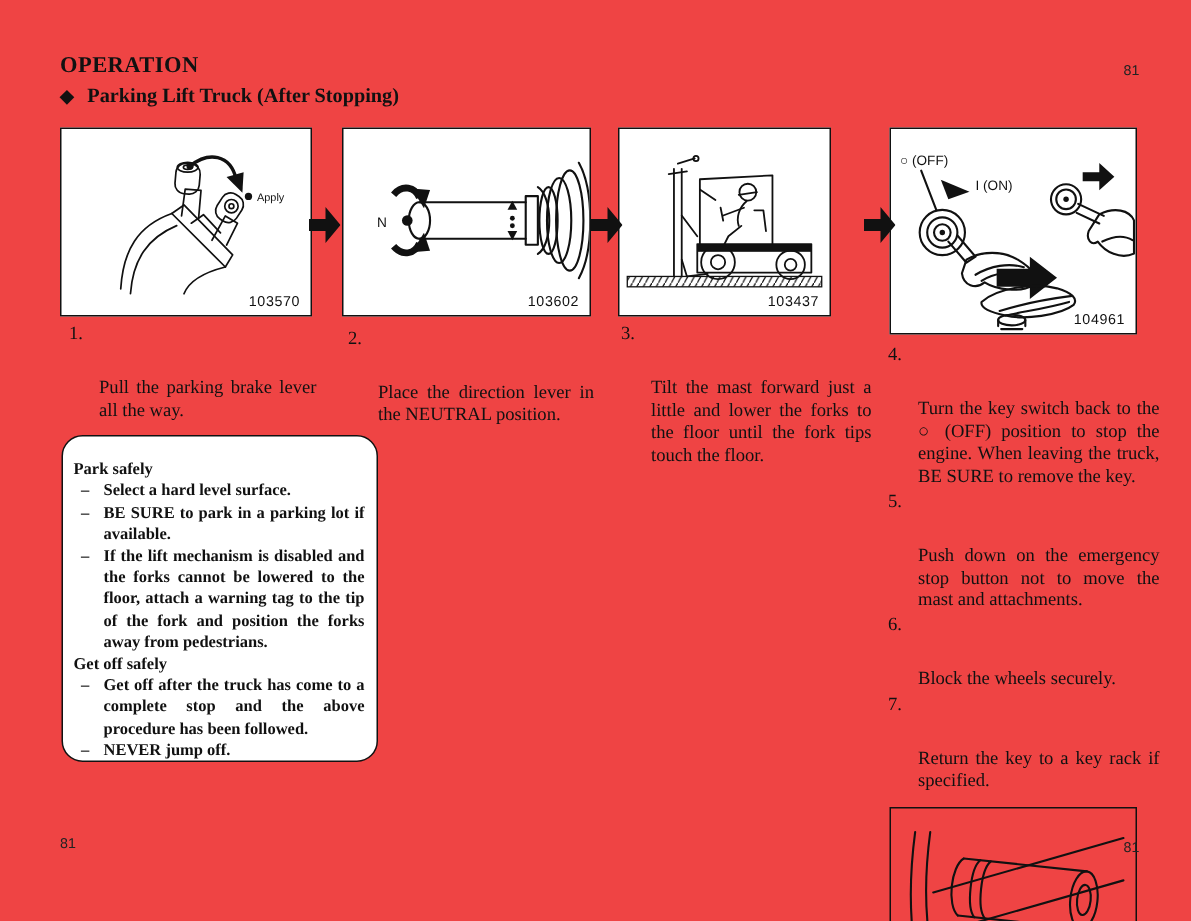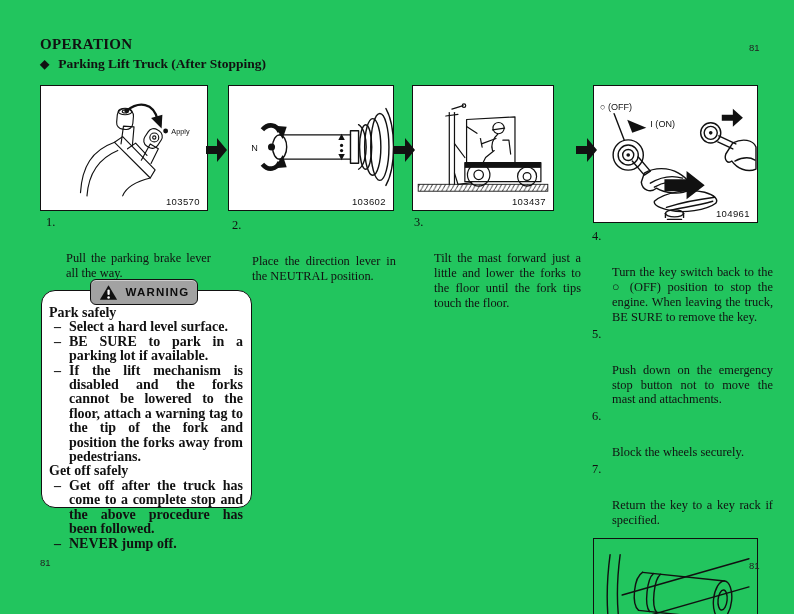--- a/index.html
+++ b/index.html
@@ -1,16 +1,16 @@
 <!DOCTYPE html>
 <html><head>
 <meta charset="utf-8">
 <style>
   html,body{margin:0;padding:0;background:#fff;}
-  .page{position:relative;width:794px;height:614px;background:#22c55e;color:#111;
+  .page{position:relative;width:794px;height:614px;background:#ef4444;color:#111;
         font-family:"Liberation Serif",serif;overflow:hidden;}
   .hdr-title{position:absolute;left:40px;top:36px;font-size:15px;font-weight:bold;letter-spacing:.3px;}
   .pagenum{position:absolute;font-family:"Liberation Sans",sans-serif;font-size:9.5px;color:#222;}
   #pn-top{left:749px;top:42px;}
   #pn-bl{left:40px;top:557px;}
   #pn-br{left:749px;top:560px;}
   .section-line{position:absolute;left:40px;top:56px;font-size:13.5px;font-weight:bold;display:flex;gap:9px;align-items:baseline;}
   .section-line .diamond{font-size:12px;}
   .panel{position:absolute;border:1.6px solid #111;background:#fff;box-sizing:border-box;}
   #panel1{left:40px;top:85px;width:168px;height:126px;padding-left:33px;}
@@ -31,21 +31,21 @@
   .right-col{position:absolute;left:592px;top:229px;width:181px;}
   .right-col .step{margin-bottom:2px;}
   #figbox8{position:relative;border:1.6px solid #111;width:165px;height:127px;margin:10px 0 13px 1px;box-sizing:border-box;}
   #figbox8 svg{display:block;width:100%;height:100%;}
   .warning-box{position:absolute;left:41px;top:290px;width:211px;height:218px;border:1.6px solid #111;
                border-radius:14px;box-sizing:border-box;background:#fff;}
   .warning-badge{position:absolute;left:48px;top:-12px;width:106px;height:24px;background:#a2a2a2;
                  border:1.6px solid #111;border-radius:6px;display:flex;align-items:center;justify-content:center;gap:8px;
                  box-shadow:inset 0 1px 0 #cfcfcf;}
   .warning-badge .lbl{font-family:"Liberation Sans",sans-serif;font-weight:bold;font-size:11.5px;letter-spacing:1.2px;color:#0d0d0d;}
-  .warning-content{padding:15px 8px 16px 7px;font-weight:bold;font-size:14px;line-height:14.4px;}
+  .warning-content{padding:15px 8px 16px 7px;font-weight:bold;font-size:11px;line-height:14.4px;}
   .w-heading{margin:0;}
   .w-item{display:flex;gap:6px;padding-left:5px;}
   .w-item .dash{flex:0 0 9px;}
   .w-item .txt{flex:1;text-align:justify;}
   .ill-label{font-family:"Liberation Sans",sans-serif;font-size:9px;fill:#111;}
   svg .ln{stroke:#111;fill:none;stroke-width:1.4;stroke-linecap:round;stroke-linejoin:round;}
   svg .fill{fill:#111;stroke:none;}
 </style>
 </head>
 <body>
@@ -193,28 +193,20 @@
   <div class="caption step" id="cap2">
     <span class="num">2.</span>
     <span class="txt">Place the direction lever in the NEUTRAL position.</span>
   </div>
   <div class="caption step" id="cap3">
     <span class="num">3.</span>
     <span class="txt">Tilt the mast forward just a little and lower the forks to the floor until the fork tips touch the floor.</span>
   </div>
 
   <div class="warning-box">
-    <div class="warning-badge">
-      <svg width="19" height="17" viewBox="0 0 22 19">
-        <path d="M11 1 L21 18 L1 18 Z" fill="#111"></path>
-        <rect x="9.8" y="6" width="2.6" height="6.5" rx="1.3" fill="#fff"></rect>
-        <circle cx="11.1" cy="15.3" r="1.5" fill="#fff"></circle>
-      </svg>
-      <span class="lbl">WARNING</span>
-    </div>
     <div class="warning-content">
       <p class="w-heading">Park safely</p>
       <div class="w-item">
         <span class="dash">–</span>
         <span class="txt">Select a hard level surface.</span>
       </div>
       <div class="w-item">
         <span class="dash">–</span>
         <span class="txt">BE SURE to park in a parking lot if available.</span>
       </div>

